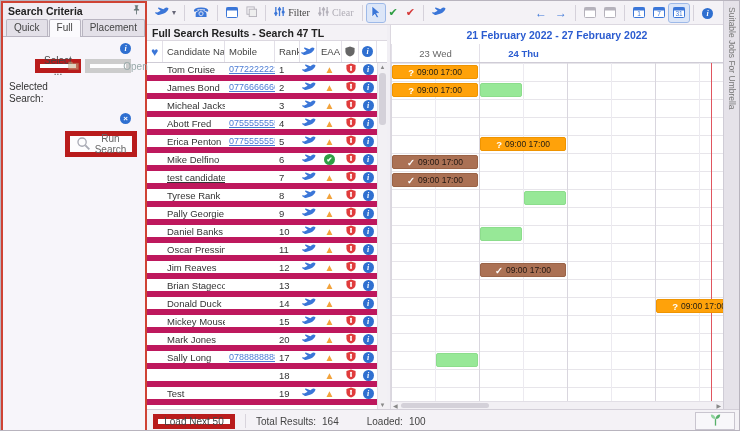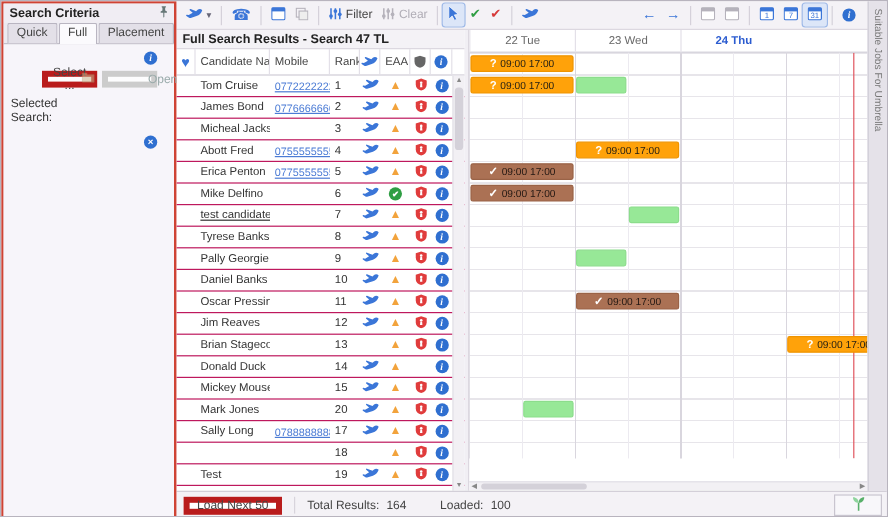--- a/index.html
+++ b/index.html
@@ -26,34 +26,34 @@
   .lp-clear{position:absolute;right:14px;top:76px;}
   .btn-run{position:absolute;right:8px;top:94px;width:72px;height:26px;color:#666;}
   
   .toolbar{position:absolute;left:146px;top:0;width:578px;height:24px;background:#f4f2f6;
            border-bottom:1px solid #dcd8e0;display:flex;align-items:center;padding:0 4px;}
   .tb-left{display:flex;align-items:center;}
   .tb-right{margin-left:auto;display:flex;align-items:center;padding-right:4px;}
   .tb-btn{display:flex;align-items:center;gap:3px;padding:2px 4px;border-radius:2px;color:#3b76d8;cursor:pointer;}
   .tb-btn.selected{background:#dce6f8;outline:1px solid #9db9e8;}
   .tb-btn.disabled{color:#b5b2bb;cursor:default;}
-  .tb-label{font-size:10px;color:#444;}
+  .tb-label{font-size:10px;color:#444;font-family:Liberation Serif, serif;}
   .tb-btn.disabled .tb-label{color:#b0adb6;}
   .tb-sep{width:1px;height:16px;background:#d5d1da;margin:0 4px;}
   .caret{font-size:8px;color:#667;}
   .glyph{line-height:1;}
   
   .results{position:absolute;left:146px;top:24px;width:240px;height:384px;background:#fff;}
   .res-title{height:16px;background:#f4f2f6;border-bottom:1px solid #dcd8e0;font-weight:bold;
              font-size:10.5px;color:#222;display:flex;align-items:center;padding-left:5px;}
   .res-header{height:22px;display:flex;align-items:center;border-bottom:1px solid #cfccd6;}
   .res-hcell{height:100%;display:flex;align-items:center;border-right:1px solid #e3e0e8;
              padding-left:4px;color:#444;font-size:9.5px;overflow:hidden;white-space:nowrap;}
   .res-rows{position:relative;}
-  .res-row{height:18px;display:flex;border-bottom:1px solid #be185d;}
+  .res-row{height:18px;display:flex;border-bottom:6px solid #be185d;}
   .res-cell{height:100%;display:flex;align-items:center;padding-left:4px;overflow:hidden;white-space:nowrap;}
   .cc{justify-content:center;padding-left:0;}
   .mobile-link{color:#4b7bd5;text-decoration:underline;font-size:9px;cursor:pointer;}
   .name-txt{font-size:9.5px;color:#333;}
   
   .vscroll{position:absolute;right:0;top:38px;bottom:0;width:10px;background:#f2f0f4;border-left:1px solid #e2dfe6;}
   .vthumb{position:absolute;left:1px;right:1px;top:10px;height:52px;background:#d4d1d9;border-radius:3px;}
   .varrow{position:absolute;left:0;width:100%;text-align:center;font-size:6px;color:#888;}
   
   .schedule{position:absolute;left:389px;top:24px;width:333px;height:384px;background:#fff;
@@ -245,20 +245,27 @@
         <button class="btn btn-select">Select ...</button>
         <button class="btn btn-open">
           <span><svg width="11" height="9" viewBox="0 0 12 10" opacity="0.55">
                 <path fill="#c9b28a" stroke="#a89268" stroke-width="0.7" d="M.5 1h4l1 1.5h6v7H.5z"></path>
               </svg></span>
           <span>Open</span>
         </button>
       </div>
       <div class="lp-selected">Selected Search:</div>
       <span class="lp-clear i-circle i-x">×</span>
+      <button class="btn btn-run">
+        <span><svg width="15" height="15" viewBox="0 0 16 16">
+              <circle cx="6.5" cy="6.5" r="4.4" fill="none" stroke="#a8aab4" stroke-width="1.4"></circle>
+              <line x1="10" y1="10" x2="14.2" y2="14.2" stroke="#a8aab4" stroke-width="2"></line>
+            </svg></span>
+        <span>Run Search</span>
+      </button>
     </div>
   </div>
 
   <div class="results">
     <div class="res-title">Full Search Results - Search 47 TL</div>
     <div class="res-header" id="res-header">
         <div class="res-hcell cc" style="width: 16px;">
           <span class="i-heart">♥</span>
         </div>
         <div class="res-hcell" style="width: 62px;">Candidate Name</div>
@@ -480,21 +487,21 @@
                 <path d="M5.1 5.8h1.8l.3 3.4H4.8z" fill="#fff"></path>
               </svg></span>
           </div>
           <div class="res-cell cc" style="width: 18px;">
             <span><span class="i-circle i-info">i</span></span>
           </div>
         </div>
         <div class="res-row">
           <div class="res-cell cc" style="width: 16px;"></div>
           <div class="res-cell" style="width: 62px;">
-            <span class="name-txt">Tyrese Banks</span>
+            <span class="name-txt">Tyrese Rank</span>
           </div>
           <div class="res-cell" style="width: 50px;"></div>
           <div class="res-cell" style="width: 25px;">
             <span class="name-txt">8</span>
           </div>
           <div class="res-cell cc" style="width: 17px;">
             <span><svg width="14" height="11" viewBox="0 0 16 12">
                 <path fill="#3b76d8" d="M15.5 2.6c-1.2-1.4-3.1-1.5-4.4-.4L9.6 3.5l-5.2-2c-.7-.3-1.3.6-.8 1.1L6.4 5 2.6 7.2l-1.8-.4c-.7-.1-1 .8-.4 1.2l2.5 1.7c.5.3 1.1.4 1.6.2L10 8.2c2.6-.9 4.6-2.9 5.5-5.6z"></path>
               </svg></span>
           </div>
@@ -810,22 +817,22 @@
         </div>
       </div>
     <div class="vscroll">
       <div class="varrow" style="top:1px">▲</div>
       <div class="vthumb"></div>
       <div class="varrow" style="bottom:1px">▼</div>
     </div>
   </div>
 
   <div class="schedule">
+    <div class="sch-date">21 February 2022 - 27 February 2022</div>
     <div class="sch-days" id="sch-days">
-        <div class="sch-day">22 Tue</div>
         <div class="sch-day">23 Wed</div>
         <div class="sch-day today">24 Thu</div>
       </div>
     <div class="sch-grid" id="sch-grid">
       <div class="nowline" style="left:320px"></div>
     <div class="bar unconfirmed" style="left: 1px; width: 86px; top: 2px;">
           <span class="bicon">?</span>
           <span>09:00 17:00</span>
         </div>
         <div class="bar unconfirmed" style="left: 1px; width: 86px; top: 20px;">

